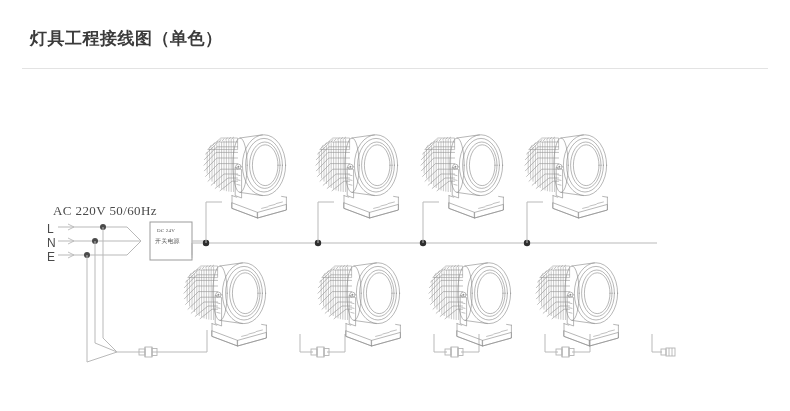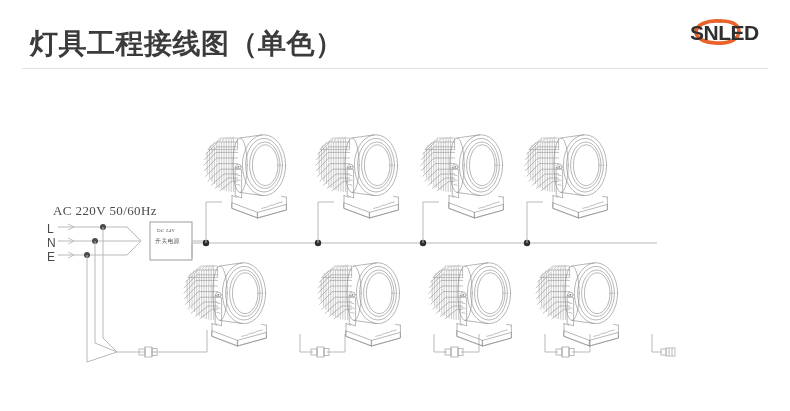--- a/index.html
+++ b/index.html
@@ -25,21 +25,21 @@
     position: absolute;
     left: 0;
     top: 0;
     width: 790px;
     height: 72px;
   }
   .page-title {
     position: absolute;
     left: 30px;
     top: 30px;
-    font-size: 28px;
+    font-size: 17px;
     font-weight: bold;
     color: #3b3b3b;
     letter-spacing: 0.5px;
     white-space: nowrap;
     line-height: 1;
   }
   .header-rule {
     position: absolute;
     left: 22px;
     top: 68px;
@@ -101,29 +101,20 @@
 </style>
 </head>
 <body>
 
 <div id="page">
 
   <div class="header">
     <div class="page-title">灯具工程接线图（单色）</div>
     <div class="header-rule"></div>
 
-    <div class="logo">
-      <svg width="104" height="36" viewBox="0 0 104 36">
-
-        <path d="M 46 7 C 33 6 22 11 22 18 C 22 25 33 30 46 29" fill="none" stroke="#e8622a" stroke-width="3.6" stroke-linecap="round"></path>
-        <path d="M 46 7 C 57 6.5 65 10.5 65 17.5 C 65 24.5 57 29 46 29.2" fill="none" stroke="#e8622a" stroke-width="3.6" stroke-linecap="round"></path>
-
-        <text x="16" y="26" font-family="Liberation Sans, sans-serif" font-size="21" font-weight="bold" fill="#2f2f2f" letter-spacing="-0.5">SNLED</text>
-      </svg>
-    </div>
   </div>
 
   <div class="diagram">
 
     
     <div class="label label-ac">AC  220V  50/60Hz</div>
     <div class="label term term-l">L</div>
     <div class="label term term-n">N</div>
     <div class="label term term-e">E</div>
     <div class="label psu-line1">DC  24V</div>

